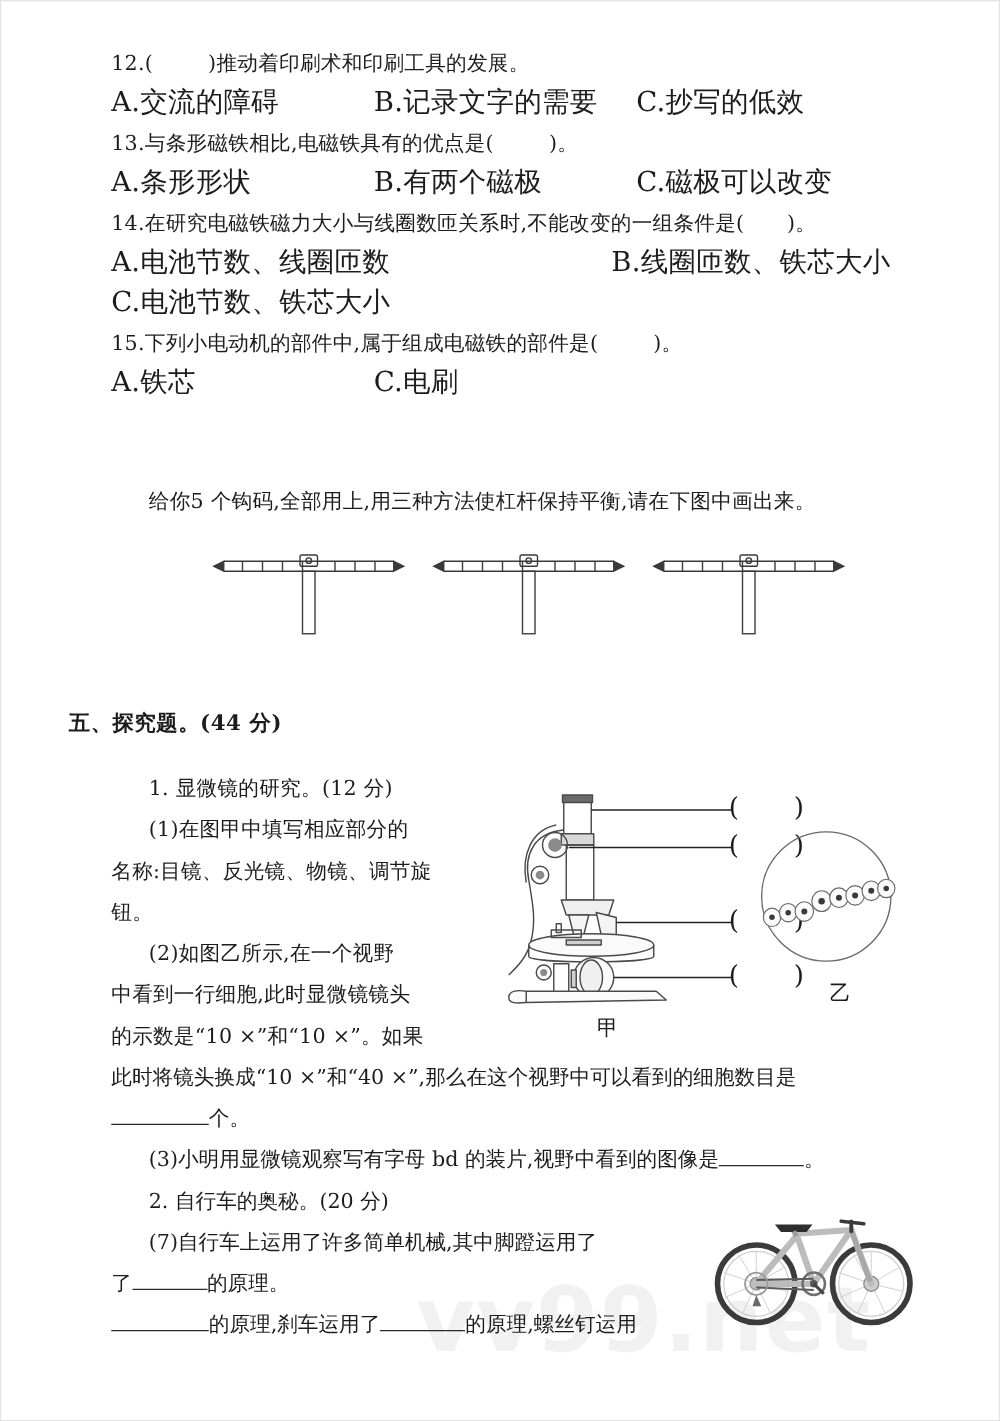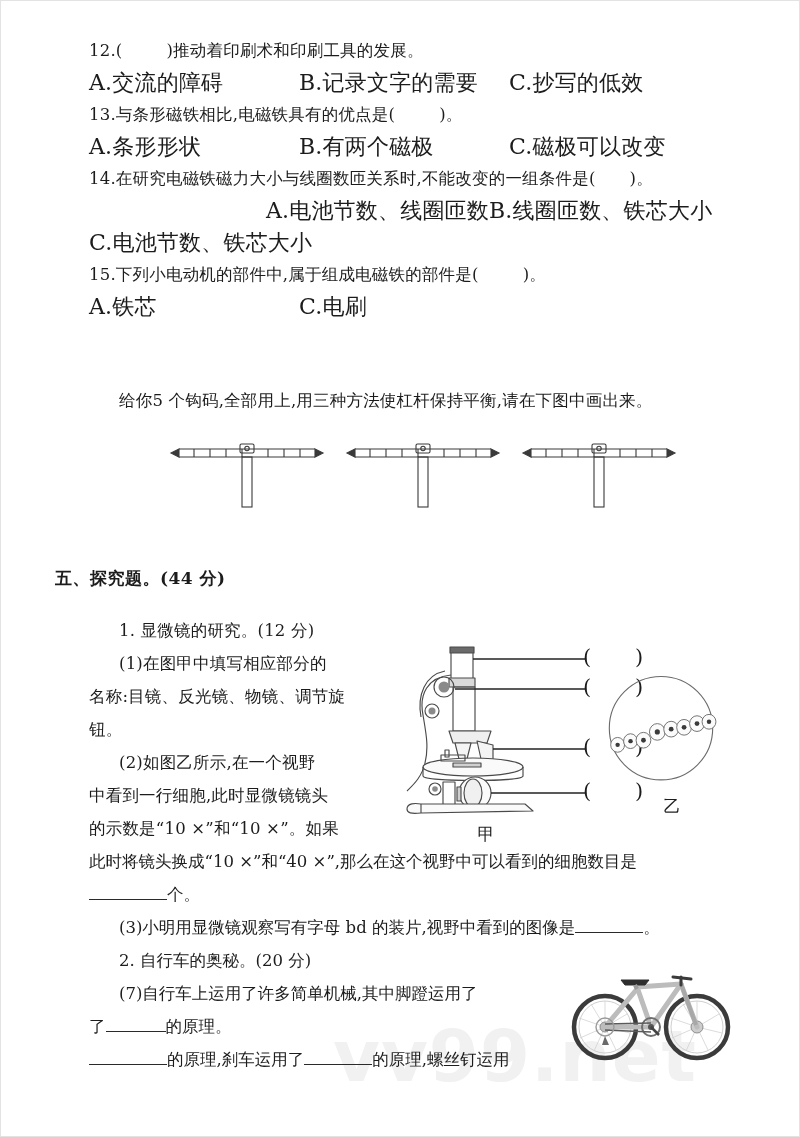--- a/index.html
+++ b/index.html
@@ -51,21 +51,21 @@
 
   .opt-row {
     font-size: 22px;
     line-height: 32px;
     display: flex;
     white-space: nowrap;
     letter-spacing: 0.2px;
   }
   .opt-a { width: 210px; flex: 0 0 210px; }
   .opt-b { width: 210px; flex: 0 0 210px; }
-  .opt-b-wide { width: 400px; flex: 0 0 400px; text-align: right; }
+  .opt-b-wide { width: 400px; flex: 0 0 400px; }
   .opt-c { flex: 0 0 auto; }
 
   
   .section-head {
     font-size: 17px;
     font-weight: bold;
     font-family: "DejaVu Sans", "Liberation Sans", sans-serif;
     letter-spacing: 0.5px;
     margin-left: -34px;
     white-space: nowrap;
@@ -85,21 +85,21 @@
     display: flex;
     justify-content: space-between;
     width: 512px;
     margin: 16px 0 0 78px;
   }
   .lever { width: 160px; height: 78px; }
 
   
   .exp-block {
     display: flex;
-    align-items: flex-end;
+    align-items: center;
   }
   .exp-left {
     width: 300px;
     flex: 0 0 300px;
   }
   .exp-left .q-line { font-size: 16.5px; line-height: 33px; }
   .exp-right {
     flex: 1 1 auto;
     position: relative;
     padding-left: 6px;

